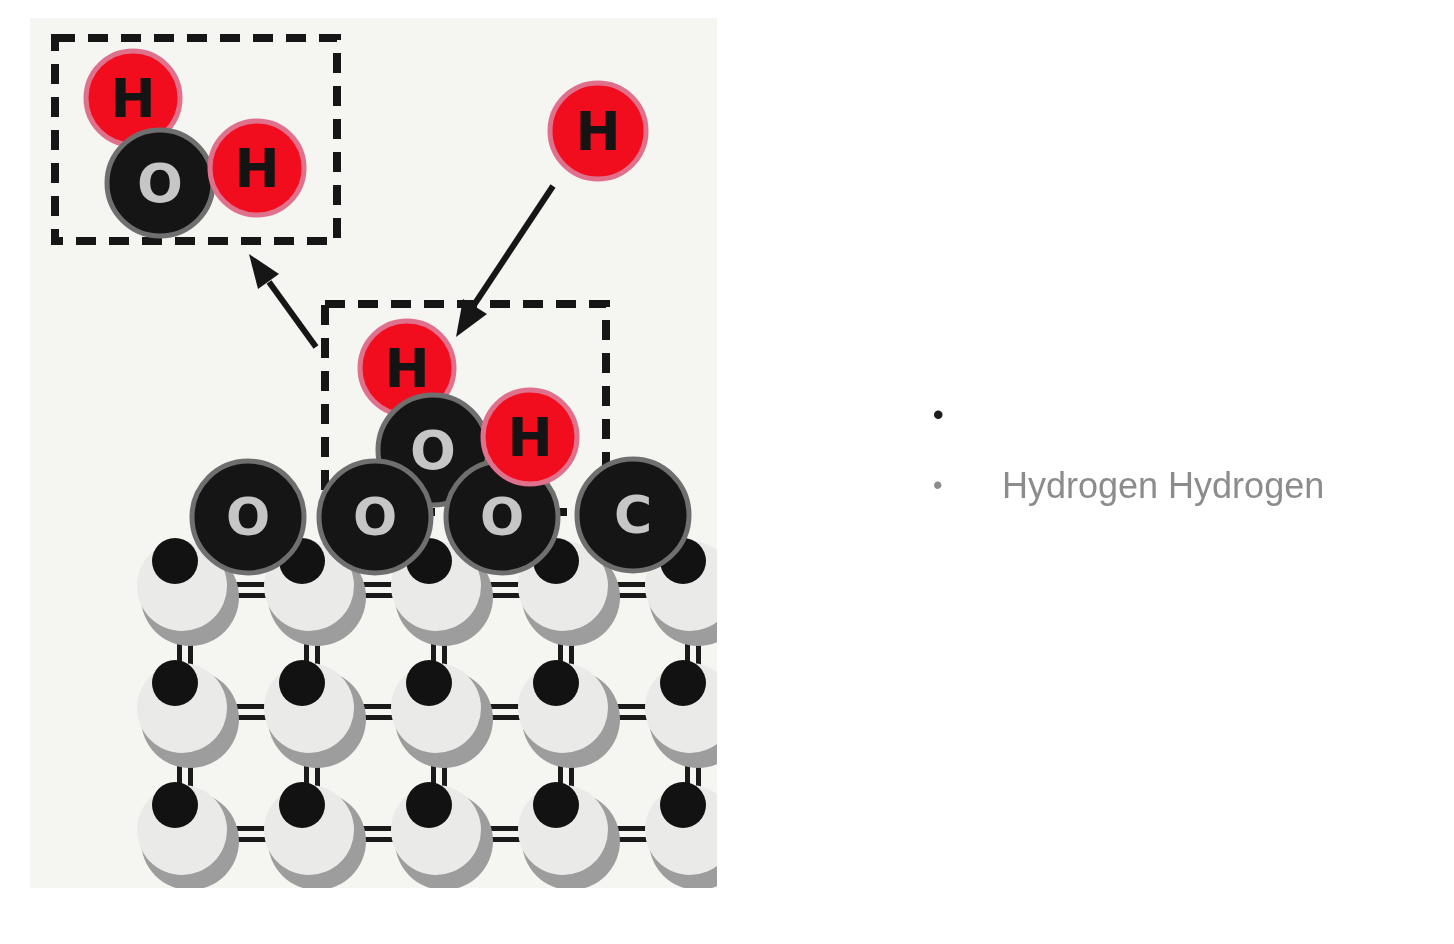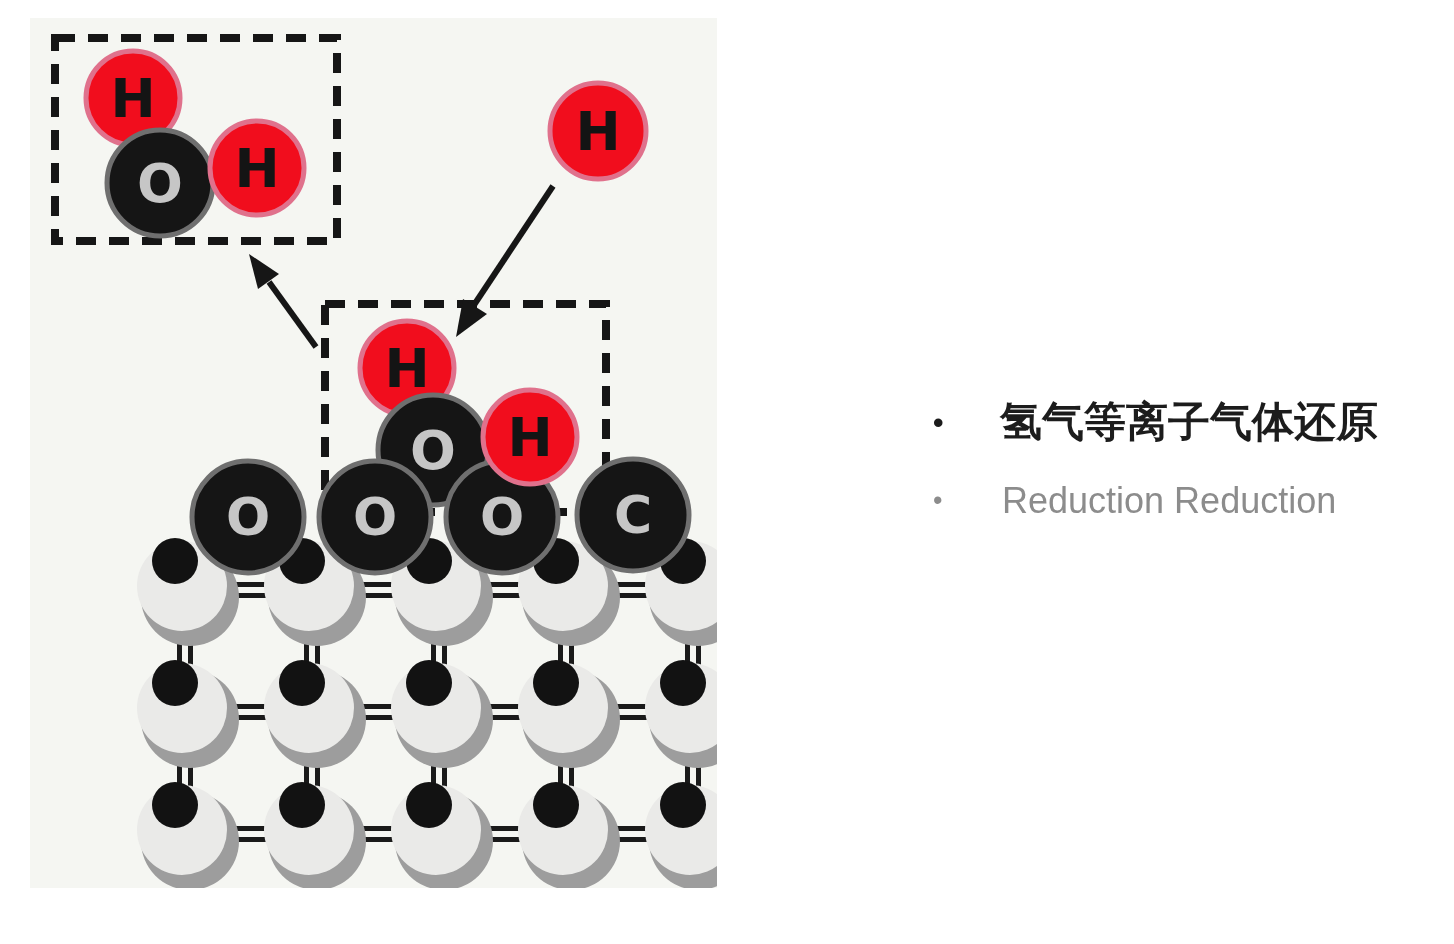--- a/index.html
+++ b/index.html
@@ -204,19 +204,18 @@
     <g>
       <line class="arrow-line" x1="553" y1="186" x2="472" y2="308"></line>
       <polygon class="arrow-head" points="456,337 463,299 487,314"></polygon>
     </g>
   </g>
 </svg>
 
 <div class="bullets">
   <div class="bullet-item zh">
     <span class="marker">•</span>
-    <span class="btext">氢气等离子气体还原</span>
   </div>
   <div class="bullet-item en">
     <span class="marker">•</span>
-    <span class="btext">Reduction Reduction</span>
+    <span class="btext">Hydrogen Hydrogen</span>
   </div>
 </div>
 
 </body></html>

